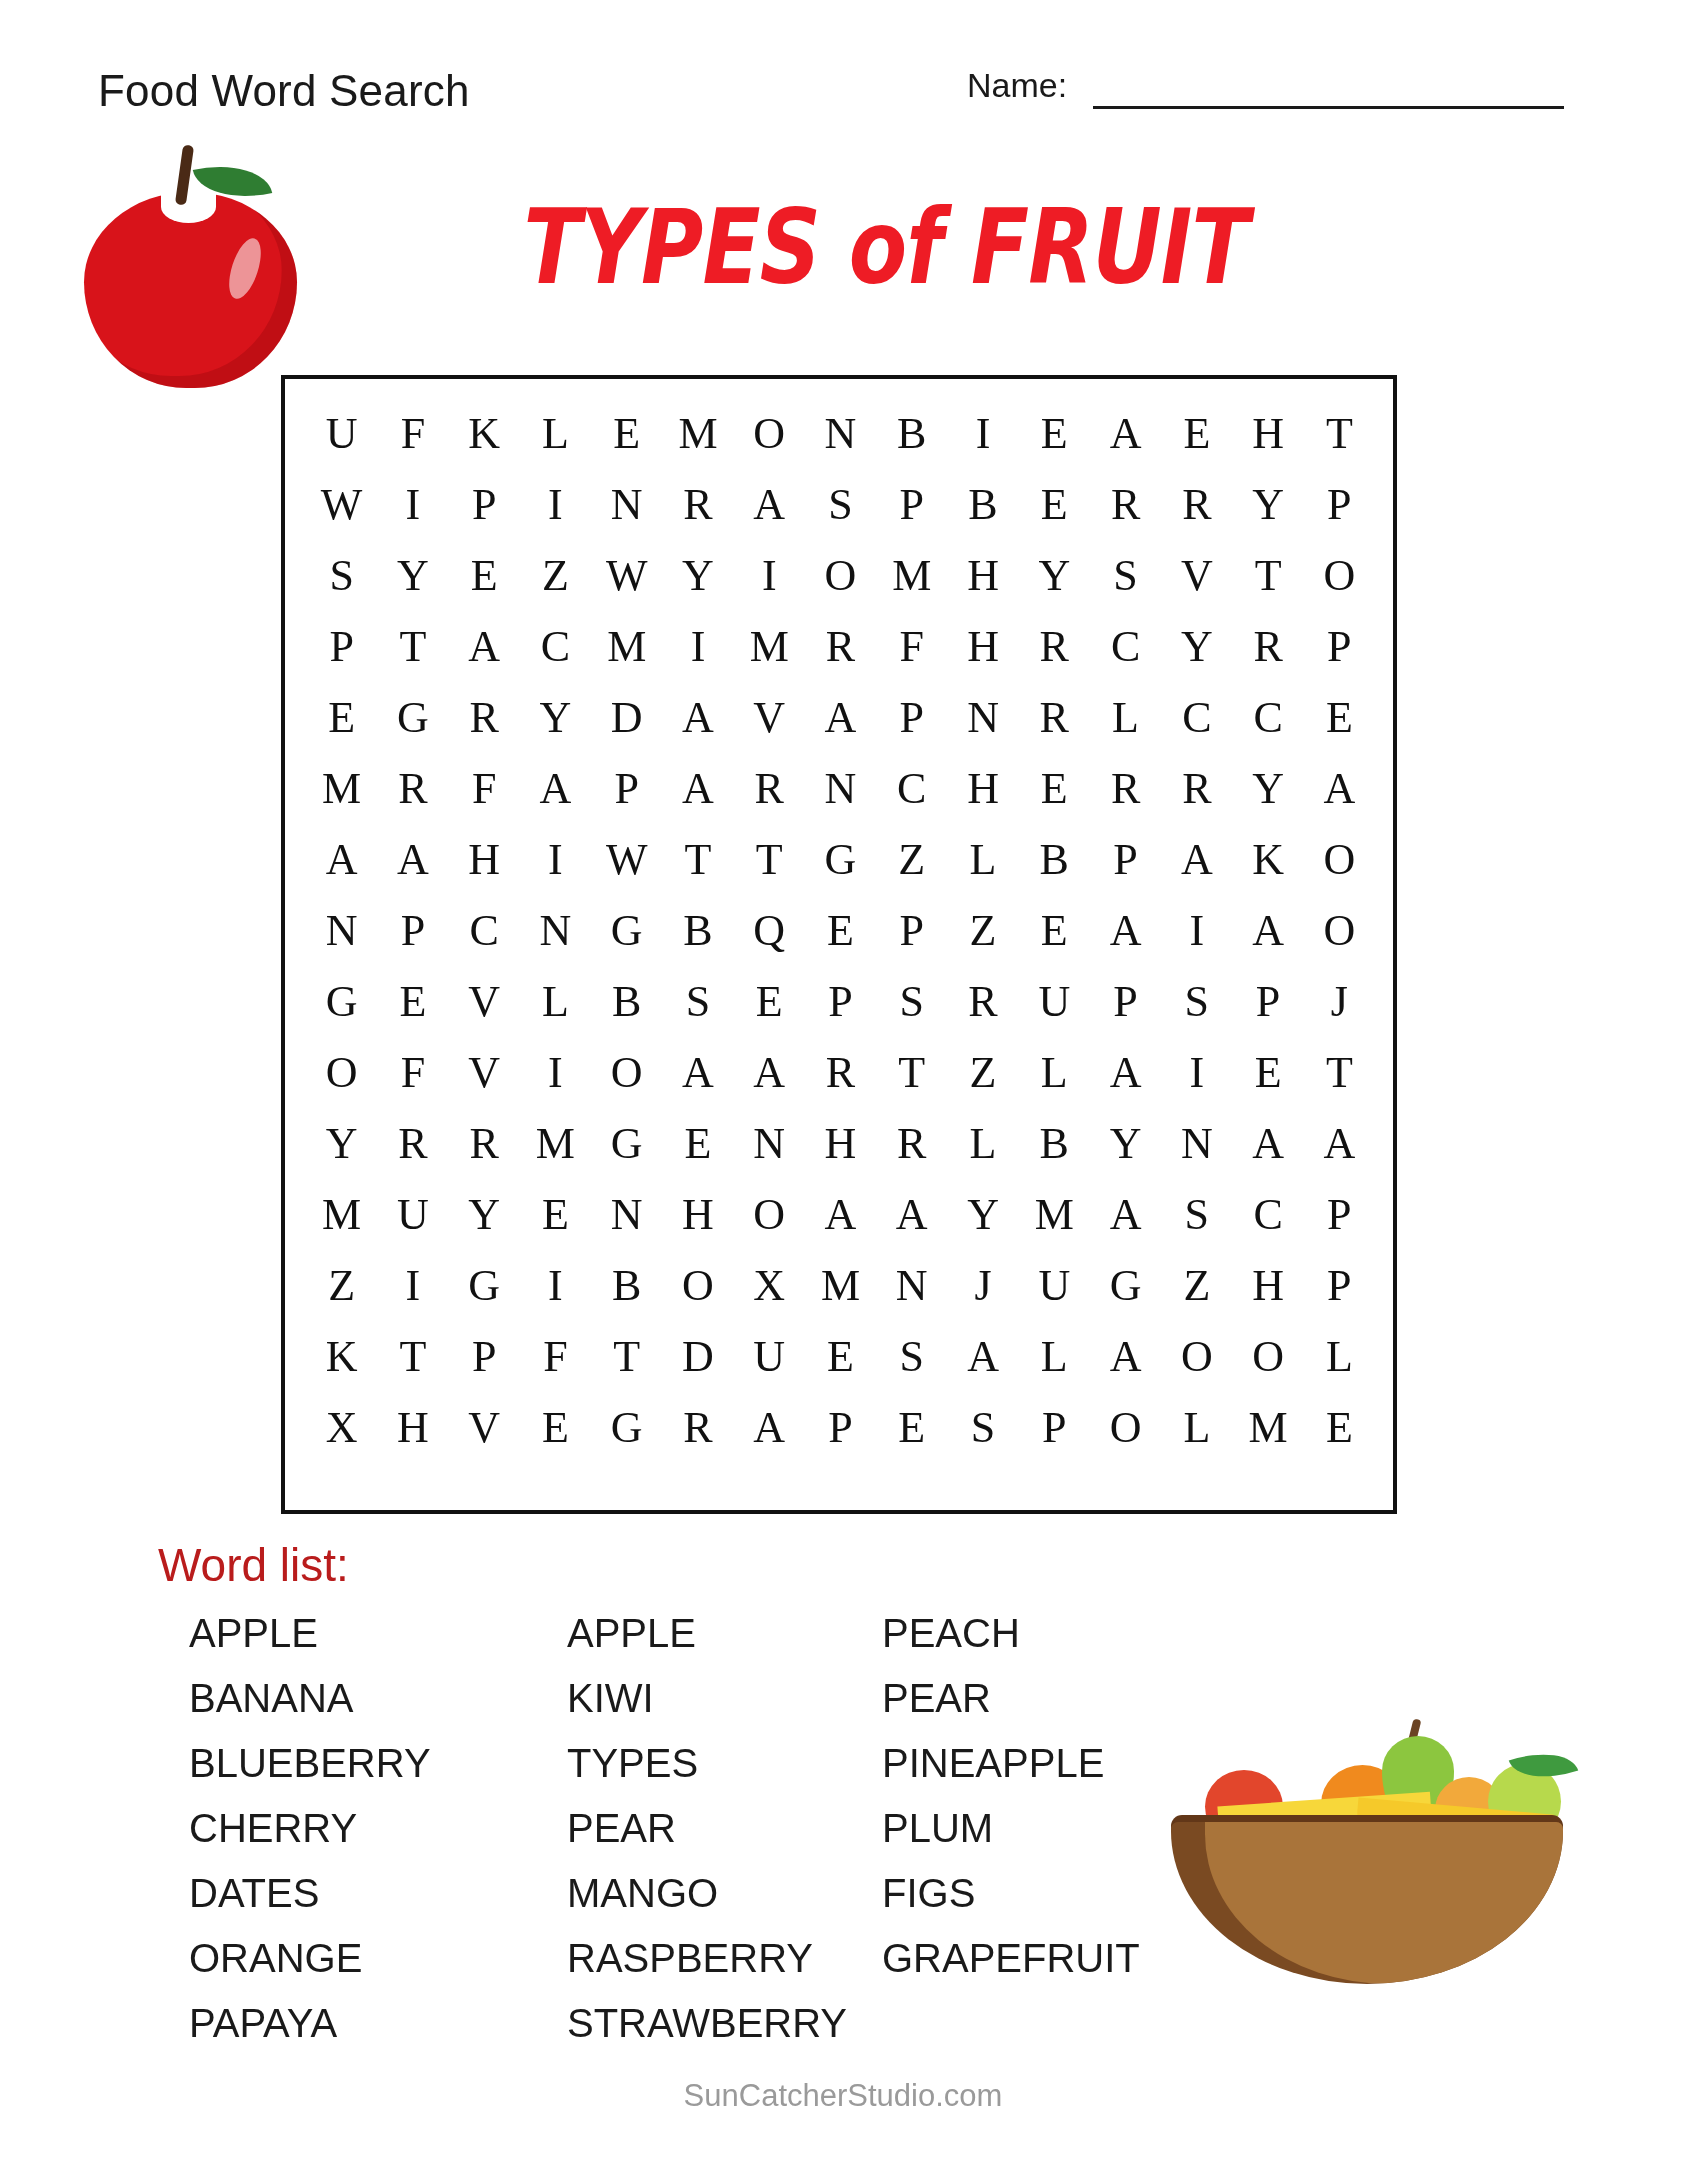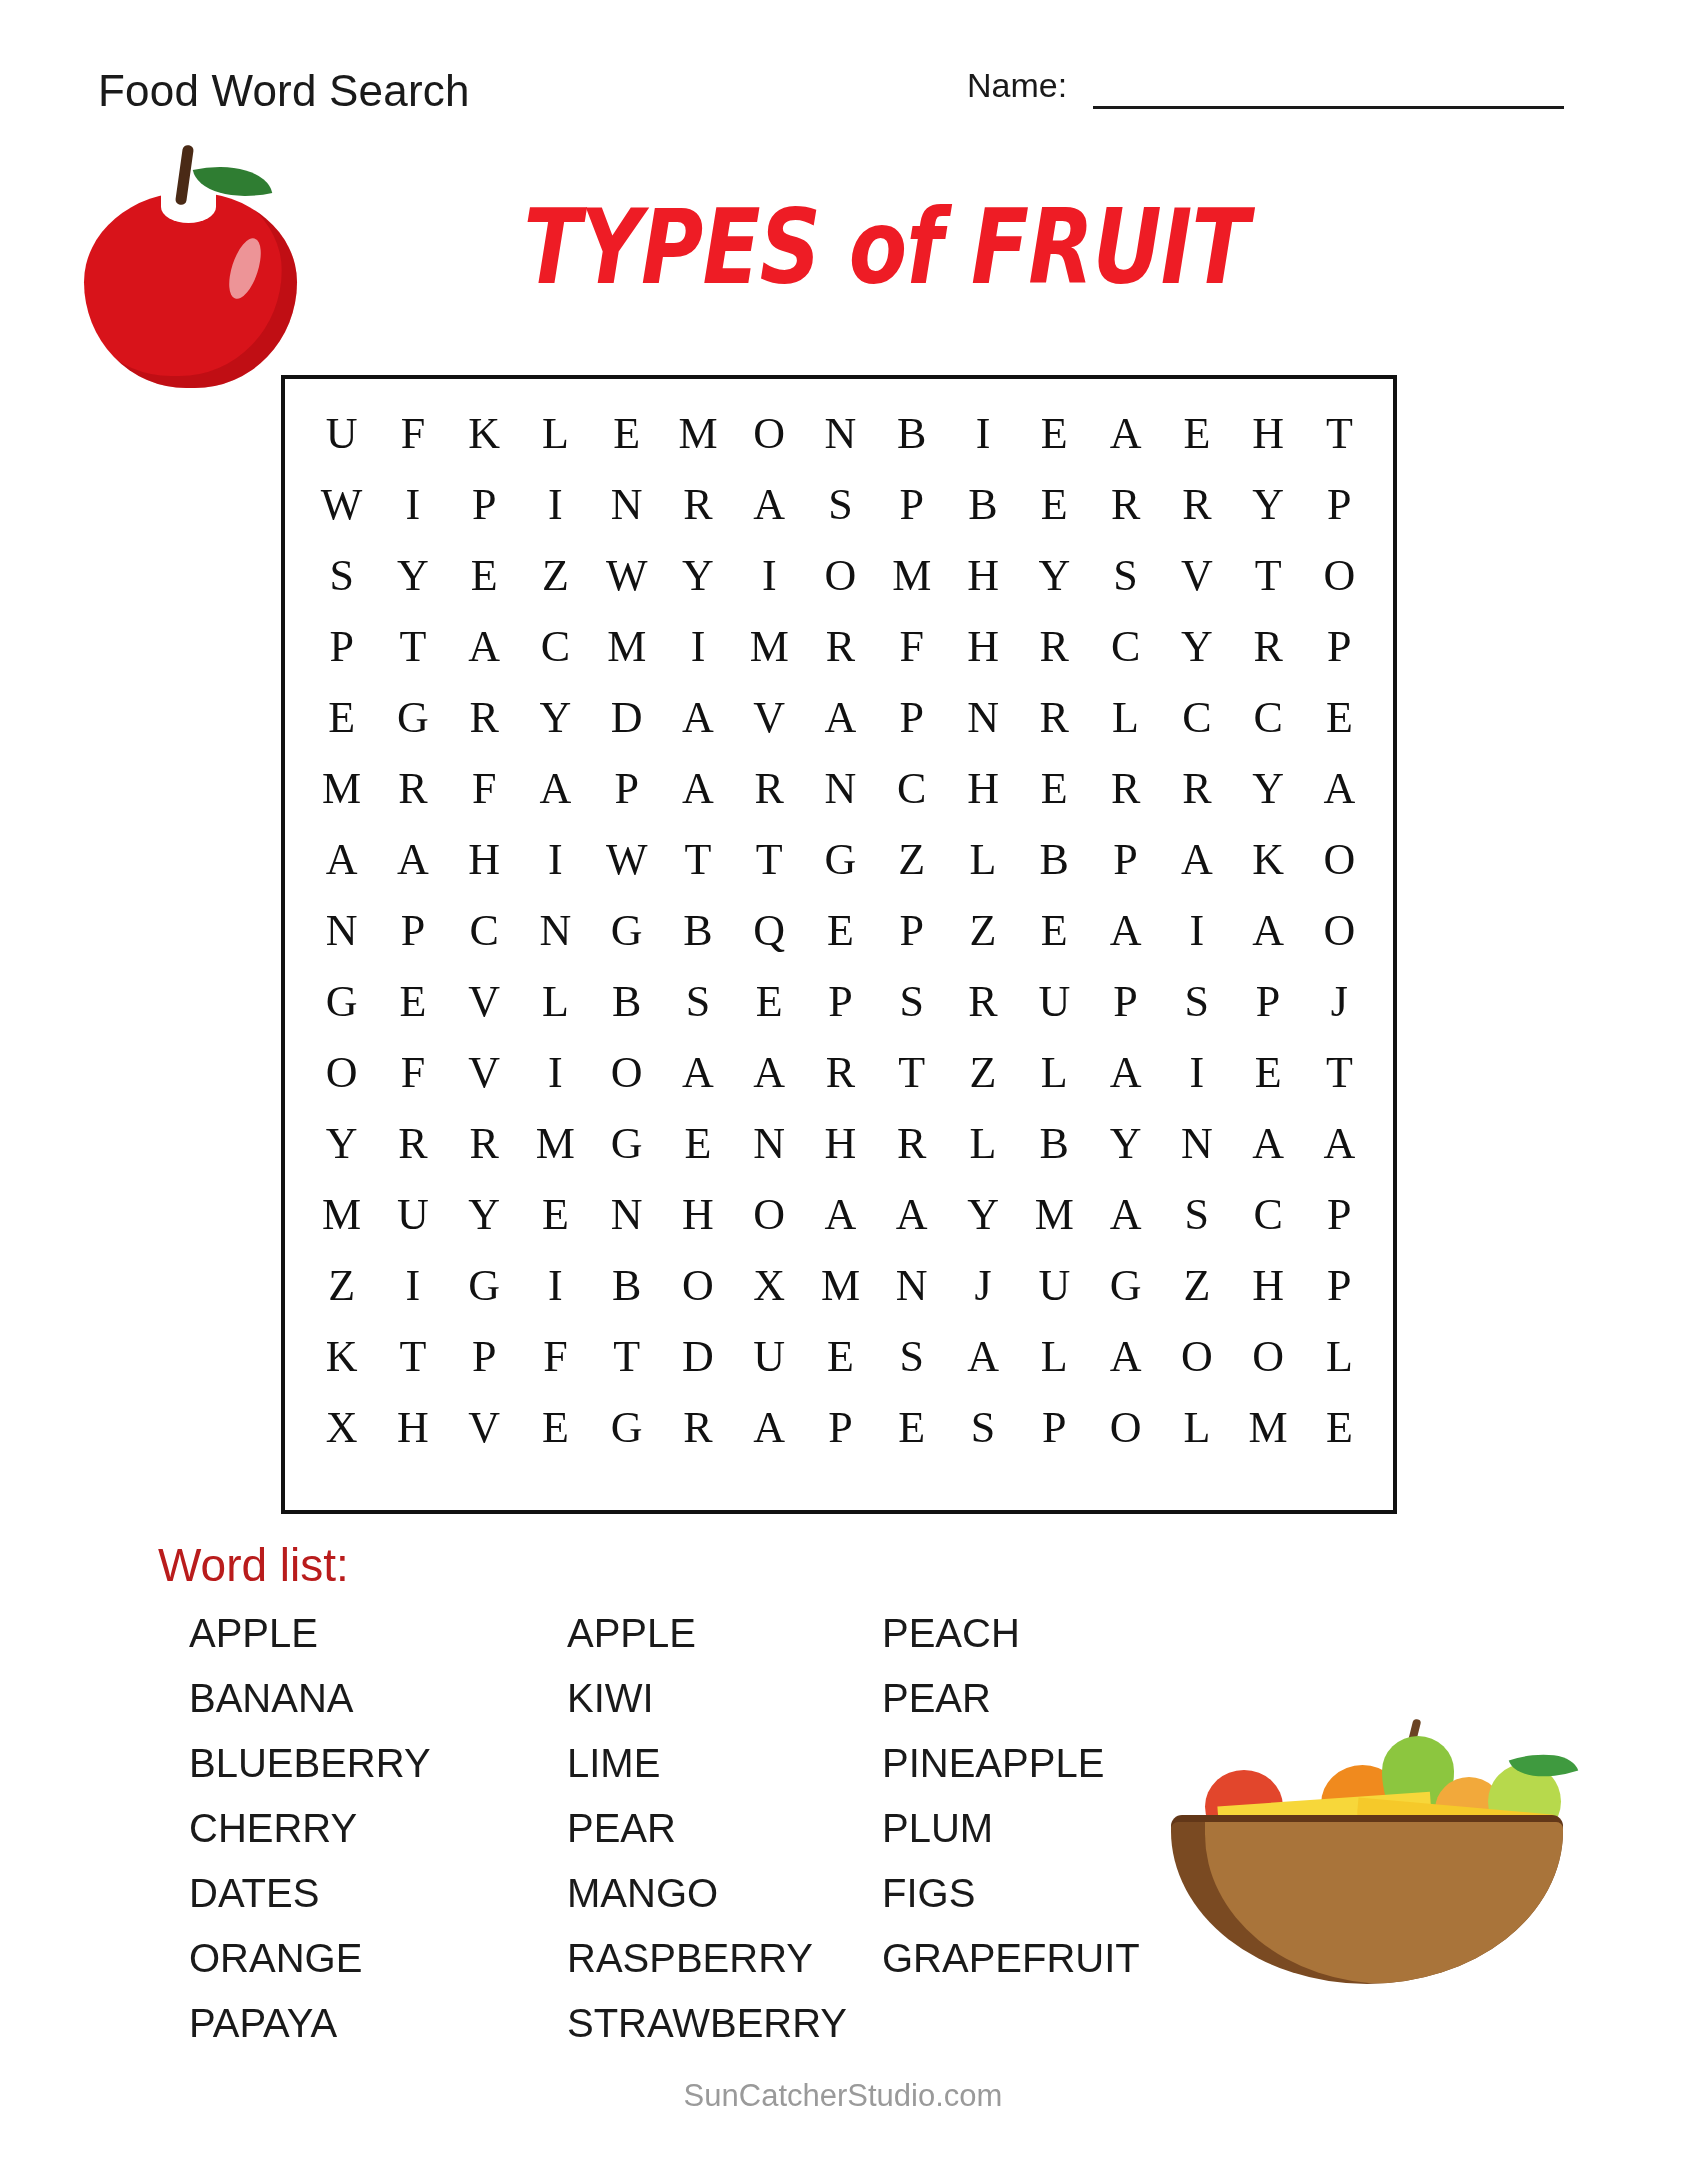--- a/index.html
+++ b/index.html
@@ -510,21 +510,21 @@
 
 <div class="wordlist-title">Word list:</div>
 <div class="wordlist" id="word-list">
     <span>APPLE</span>
     <span>APPLE</span>
     <span>PEACH</span>
     <span>BANANA</span>
     <span>KIWI</span>
     <span>PEAR</span>
     <span>BLUEBERRY</span>
-    <span>LIME</span>
+    <span>TYPES</span>
     <span>PINEAPPLE</span>
     <span>CHERRY</span>
     <span>PEAR</span>
     <span>PLUM</span>
     <span>DATES</span>
     <span>MANGO</span>
     <span>FIGS</span>
     <span>ORANGE</span>
     <span>RASPBERRY</span>
     <span>GRAPEFRUIT</span>

